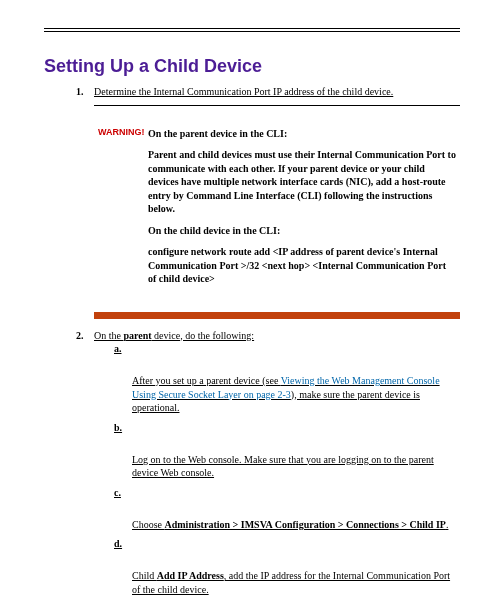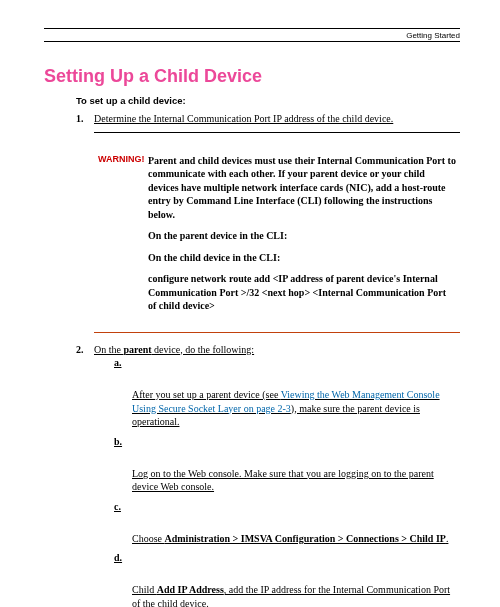--- a/index.html
+++ b/index.html
@@ -26,21 +26,21 @@
     margin-bottom: 1px;
   }
   .header-rule-bottom {
     border-top: 0.5px solid #000;
     margin-bottom: 24px;
   }
   h1.title {
     font-family: Arial, Helvetica, sans-serif;
     font-weight: bold;
     font-size: 18px;
-    color: #ec4899;
+    color: #4c1d95;
     margin: 0 0 8px 0;
   }
   .intro {
     margin: 0 0 6px 32px;
     line-height: 1.35;
   }
   .proc-head {
     font-family: Arial, Helvetica, sans-serif;
     font-weight: bold;
     font-size: 9.5px;
@@ -55,21 +55,21 @@
     font-weight: bold;
     min-width: 18px;
   }
   .step .body {
     flex: 1;
     text-decoration: underline;
   }
   .warn-box {
     margin: 6px 0 10px 50px;
     border-top: 1px solid #000;
-    border-bottom: 1px solid #c2410c;
+    border-bottom: 7px solid #c2410c;
     padding: 21px 4px 10px 4px;
   }
   .warn-row {
     display: flex;
   }
   .warn-label {
     font-family: Arial, Helvetica, sans-serif;
     font-weight: bold;
     color: #c00;
     font-size: 9px;
@@ -77,21 +77,21 @@
   }
   .warn-body {
     flex: 1;
     font-weight: bold;
     line-height: 1.35;
   }
   .warn-body p {
     margin: 0 0 8px 0;
   }
   .warn-body p:last-child {
-    margin-bottom: 9px;
+    margin-bottom: 16px;
   }
   .sub {
     display: flex;
     margin: 0 0 6px 20px;
     line-height: 1.35;
   }
   .sub .let {
     font-weight: bold;
     min-width: 18px;
   }
@@ -119,39 +119,37 @@
     font-size: 9px;
     margin-top: 4px;
   }
 </style>
 </head>
 <body>
 
 <div class="page">
 
   <div class="header-rule-top"></div>
-  <div class="header-label">Getting Started</div>
   <div class="header-rule-bottom"></div>
 
   <h1 class="title">Setting Up a Child Device</h1>
 
 
-  <p class="proc-head">To set up a child device:</p>
 
   <div class="step">
     <div class="num">1.</div>
     <div class="body">Determine the Internal Communication Port IP address of the child device.</div>
   </div>
 
   <div class="warn-box">
     <div class="warn-row">
       <div class="warn-label">WARNING!</div>
       <div class="warn-body">
+        <p>On the parent device in the CLI:</p>
         <p>Parent and child devices must use their Internal Communication Port to communicate with each other. If your parent device or your child devices have multiple network interface cards (NIC), add a host-route entry by Command Line Interface (CLI) following the instructions below.</p>
-        <p>On the parent device in the CLI:</p>
         <p>On the child device in the CLI:</p>
         <p>configure network route add &lt;IP address of parent device's Internal Communication Port &gt;/32 &lt;next hop&gt; &lt;Internal Communication Port of child device&gt;</p>
       </div>
     </div>
   </div>
 
   <div class="step">
     <div class="num">2.</div>
     <div class="body">
       <span>On the </span><b>parent</b><span> device, do the following:</span>

